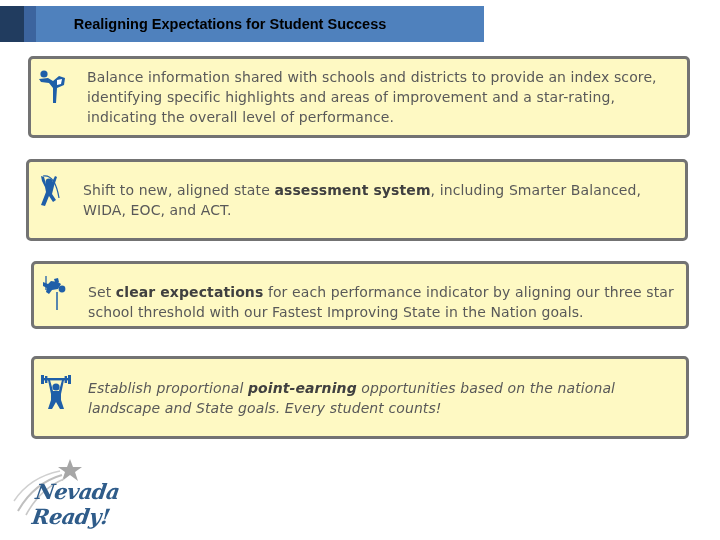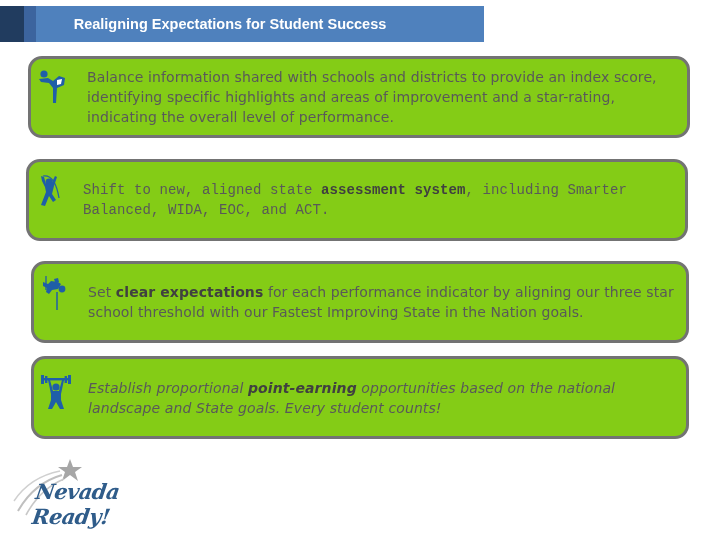--- a/index.html
+++ b/index.html
@@ -3,39 +3,39 @@
   <meta charset="utf-8">
   <style>
     * { margin: 0; padding: 0; box-sizing: border-box; }
     html, body { width: 720px; height: 540px; background: #ffffff; overflow: hidden; }
     body { position: relative; font-family: "DejaVu Sans", "Liberation Sans", sans-serif; }
 
     .header { position: absolute; left: 0; top: 6px; height: 36px; }
     .header .dark { position: absolute; left: 0; top: 0; width: 24px; height: 36px; background: #213c5f; }
     .header .bevel { position: absolute; left: 24px; top: 0; width: 12px; height: 36px; background: #3c649e; }
     .header .bar { position: absolute; left: 36px; top: 0; width: 448px; height: 36px; background: #4f81bd;
-      color: #ffffff; font-family: "Liberation Sans", sans-serif; font-weight: bold; font-size: 14.5px;
+      color: #000000; font-family: "Liberation Sans", sans-serif; font-weight: bold; font-size: 14.5px;
       line-height: 36px; text-align: center; padding-right: 60px; }
 
-    .card { position: absolute; border: 3px solid #737373; border-radius: 14px; background: #84cc16; }
+    .card { position: absolute; border: 3px solid #737373; border-radius: 5px; background: #fef9c3; }
     .card .icon { position: absolute; width: 32px; height: 40px; }
     .card .icon svg { width: 100%; height: 100%; }
     .card .text { position: absolute; color: #595959; font-family: "DejaVu Sans", sans-serif;
       font-size: 14px; line-height: 20px; letter-spacing: 0.1px; }
     .card .text b { color: #404040; font-weight: bold; }
 
     #card1 { left: 28px; top: 56px; width: 662px; height: 82px; }
     #card1 .icon { left: 6px; top: 8px; }
     #card1 .text { left: 56px; top: 8px; width: 600px; }
 
     #card2 { left: 26px; top: 159px; width: 662px; height: 82px; }
     #card2 .icon { left: 8px; top: 10px; }
-    #card2 .text { left: 54px; top: 18px; width: 600px; font-family: Liberation Mono, monospace; }
+    #card2 .text { left: 54px; top: 18px; width: 600px; }
 
-    #card3 { left: 31px; top: 261px; width: 658px; height: 82px; }
+    #card3 { left: 31px; top: 261px; width: 658px; height: 68px; }
     #card3 .icon { left: 6px; top: 8px; }
     #card3 .text { left: 54px; top: 18px; width: 598px; }
 
     #card4 { left: 31px; top: 356px; width: 658px; height: 83px; }
     #card4 .icon { left: 6px; top: 14px; }
     #card4 .text { left: 54px; top: 19px; width: 598px; font-style: italic; }
 
     .logo { position: absolute; left: 12px; top: 455px; width: 160px; height: 78px; }
     .logo svg { position: absolute; left: 0; top: 0; }
     .logo .dept { position: absolute; left: 66px; top: 2px; width: 80px; font-family: "Liberation Serif", serif;

